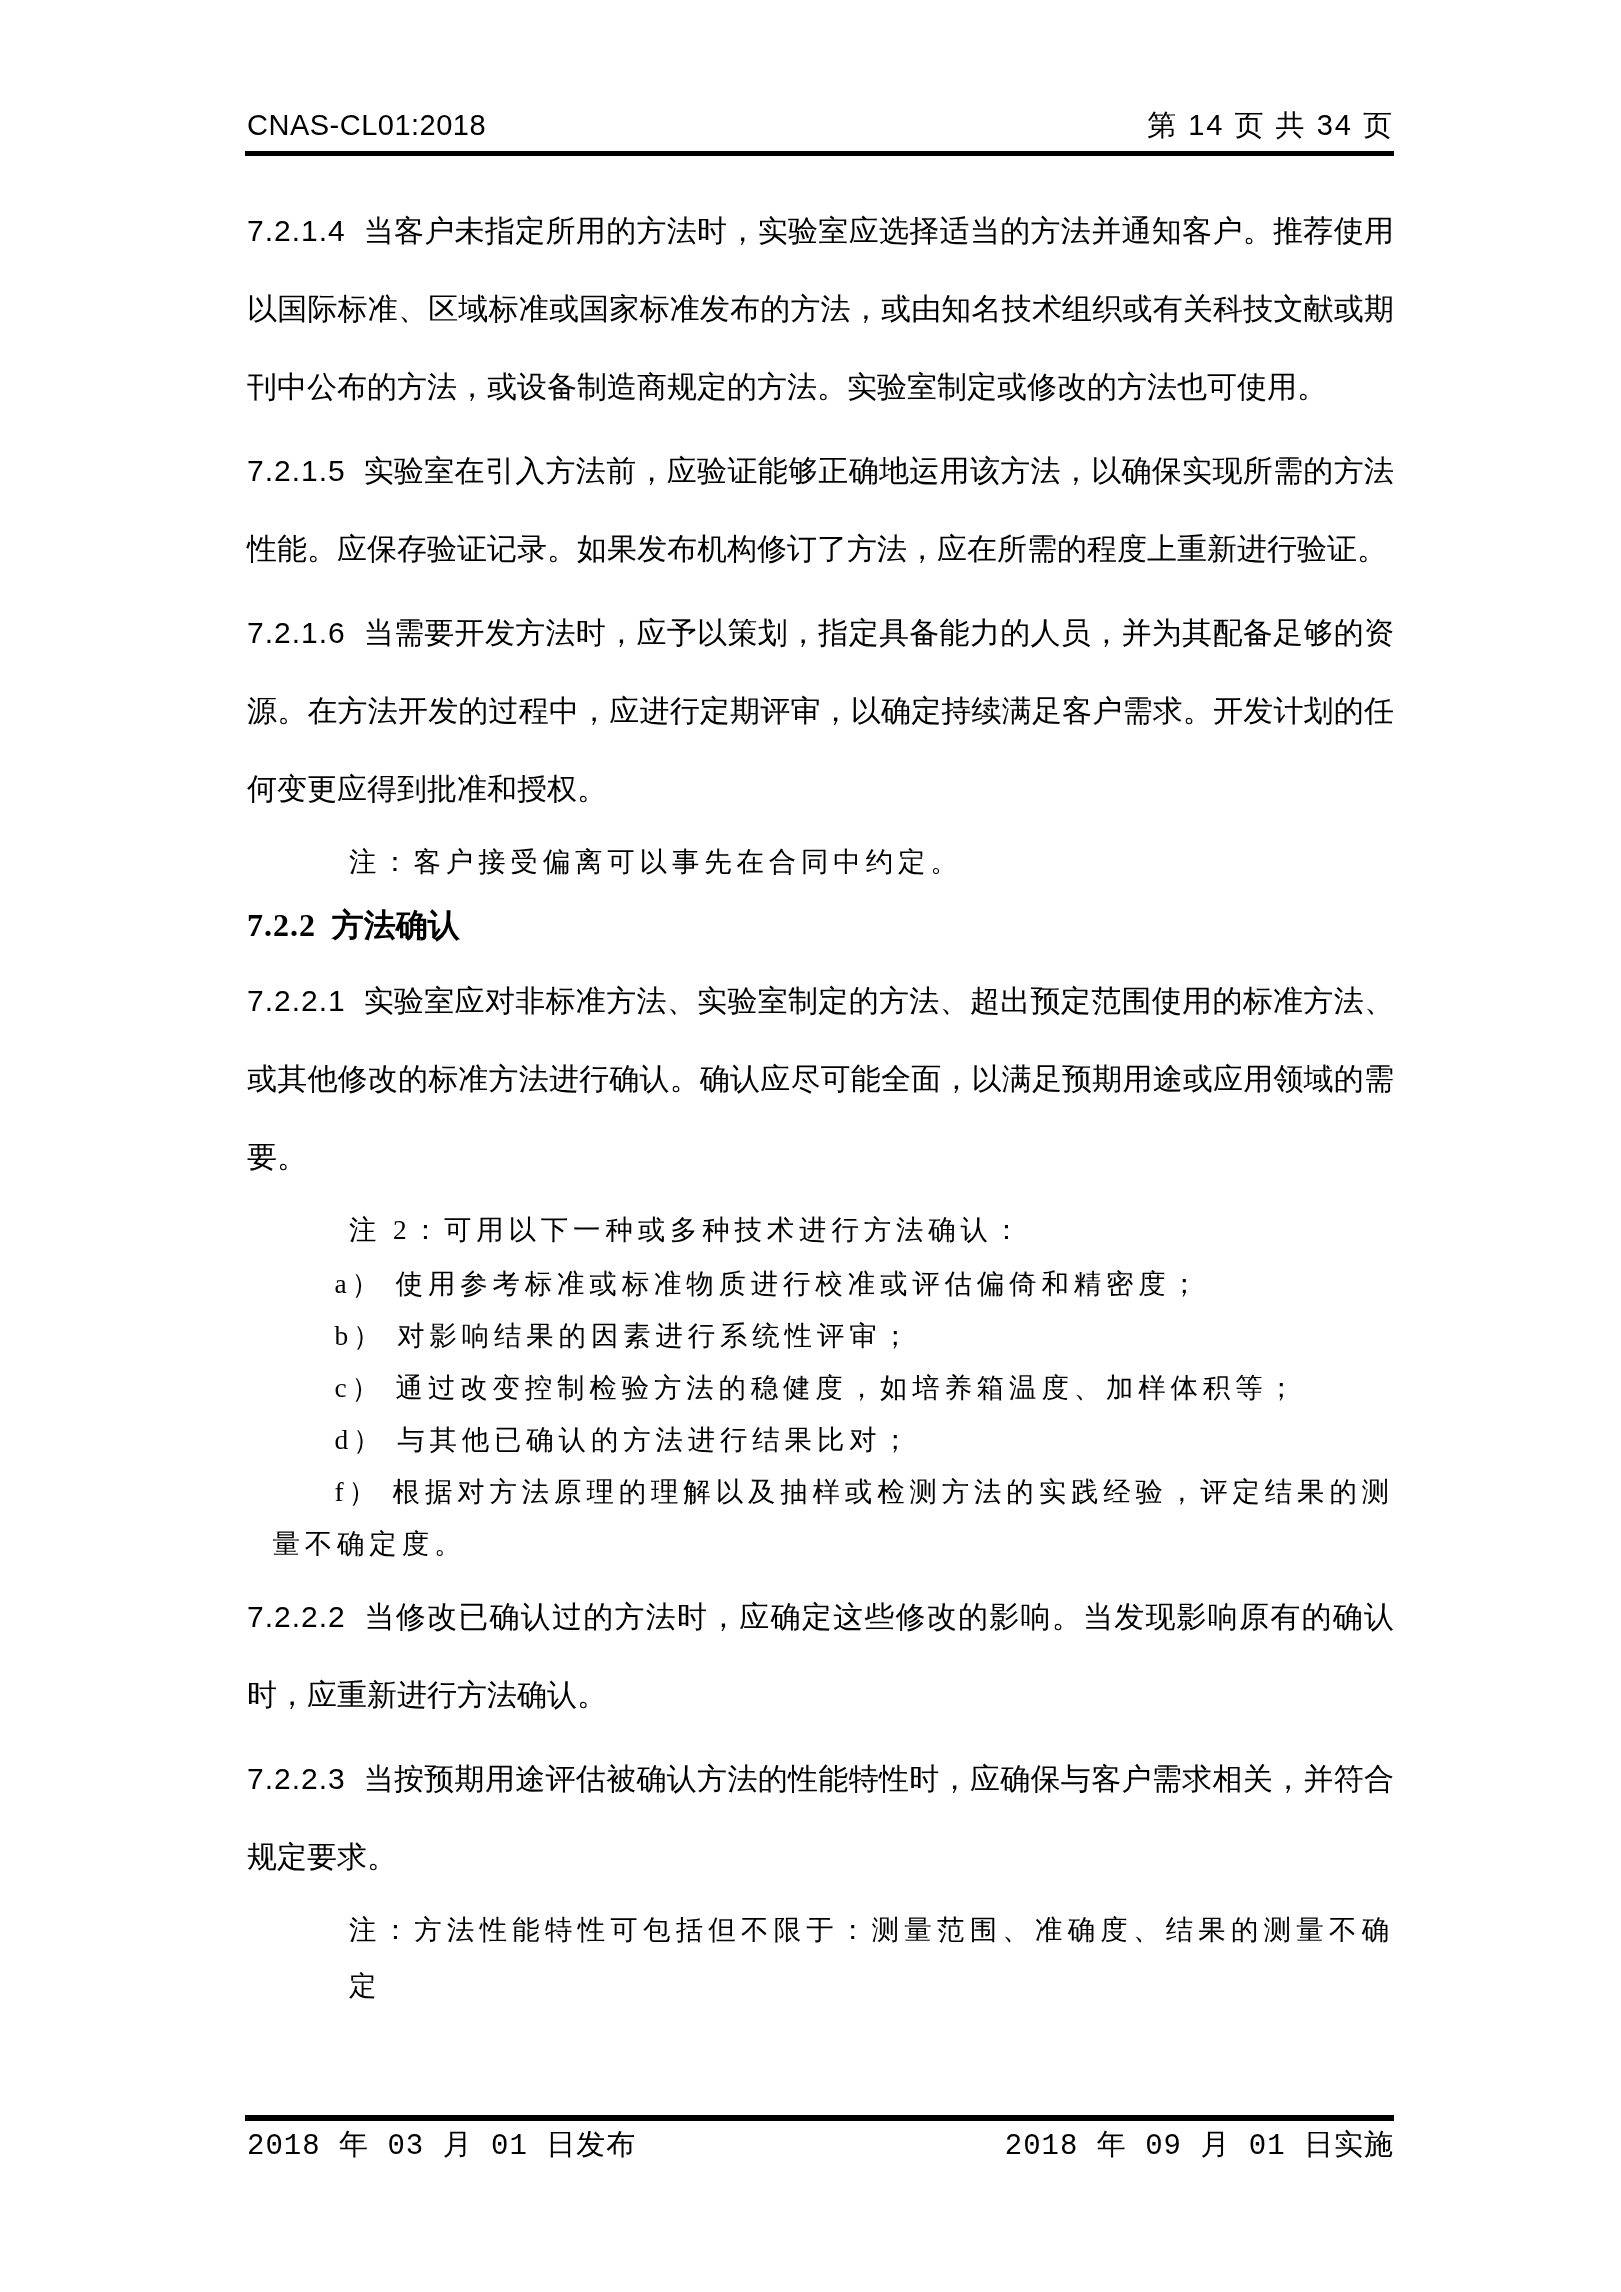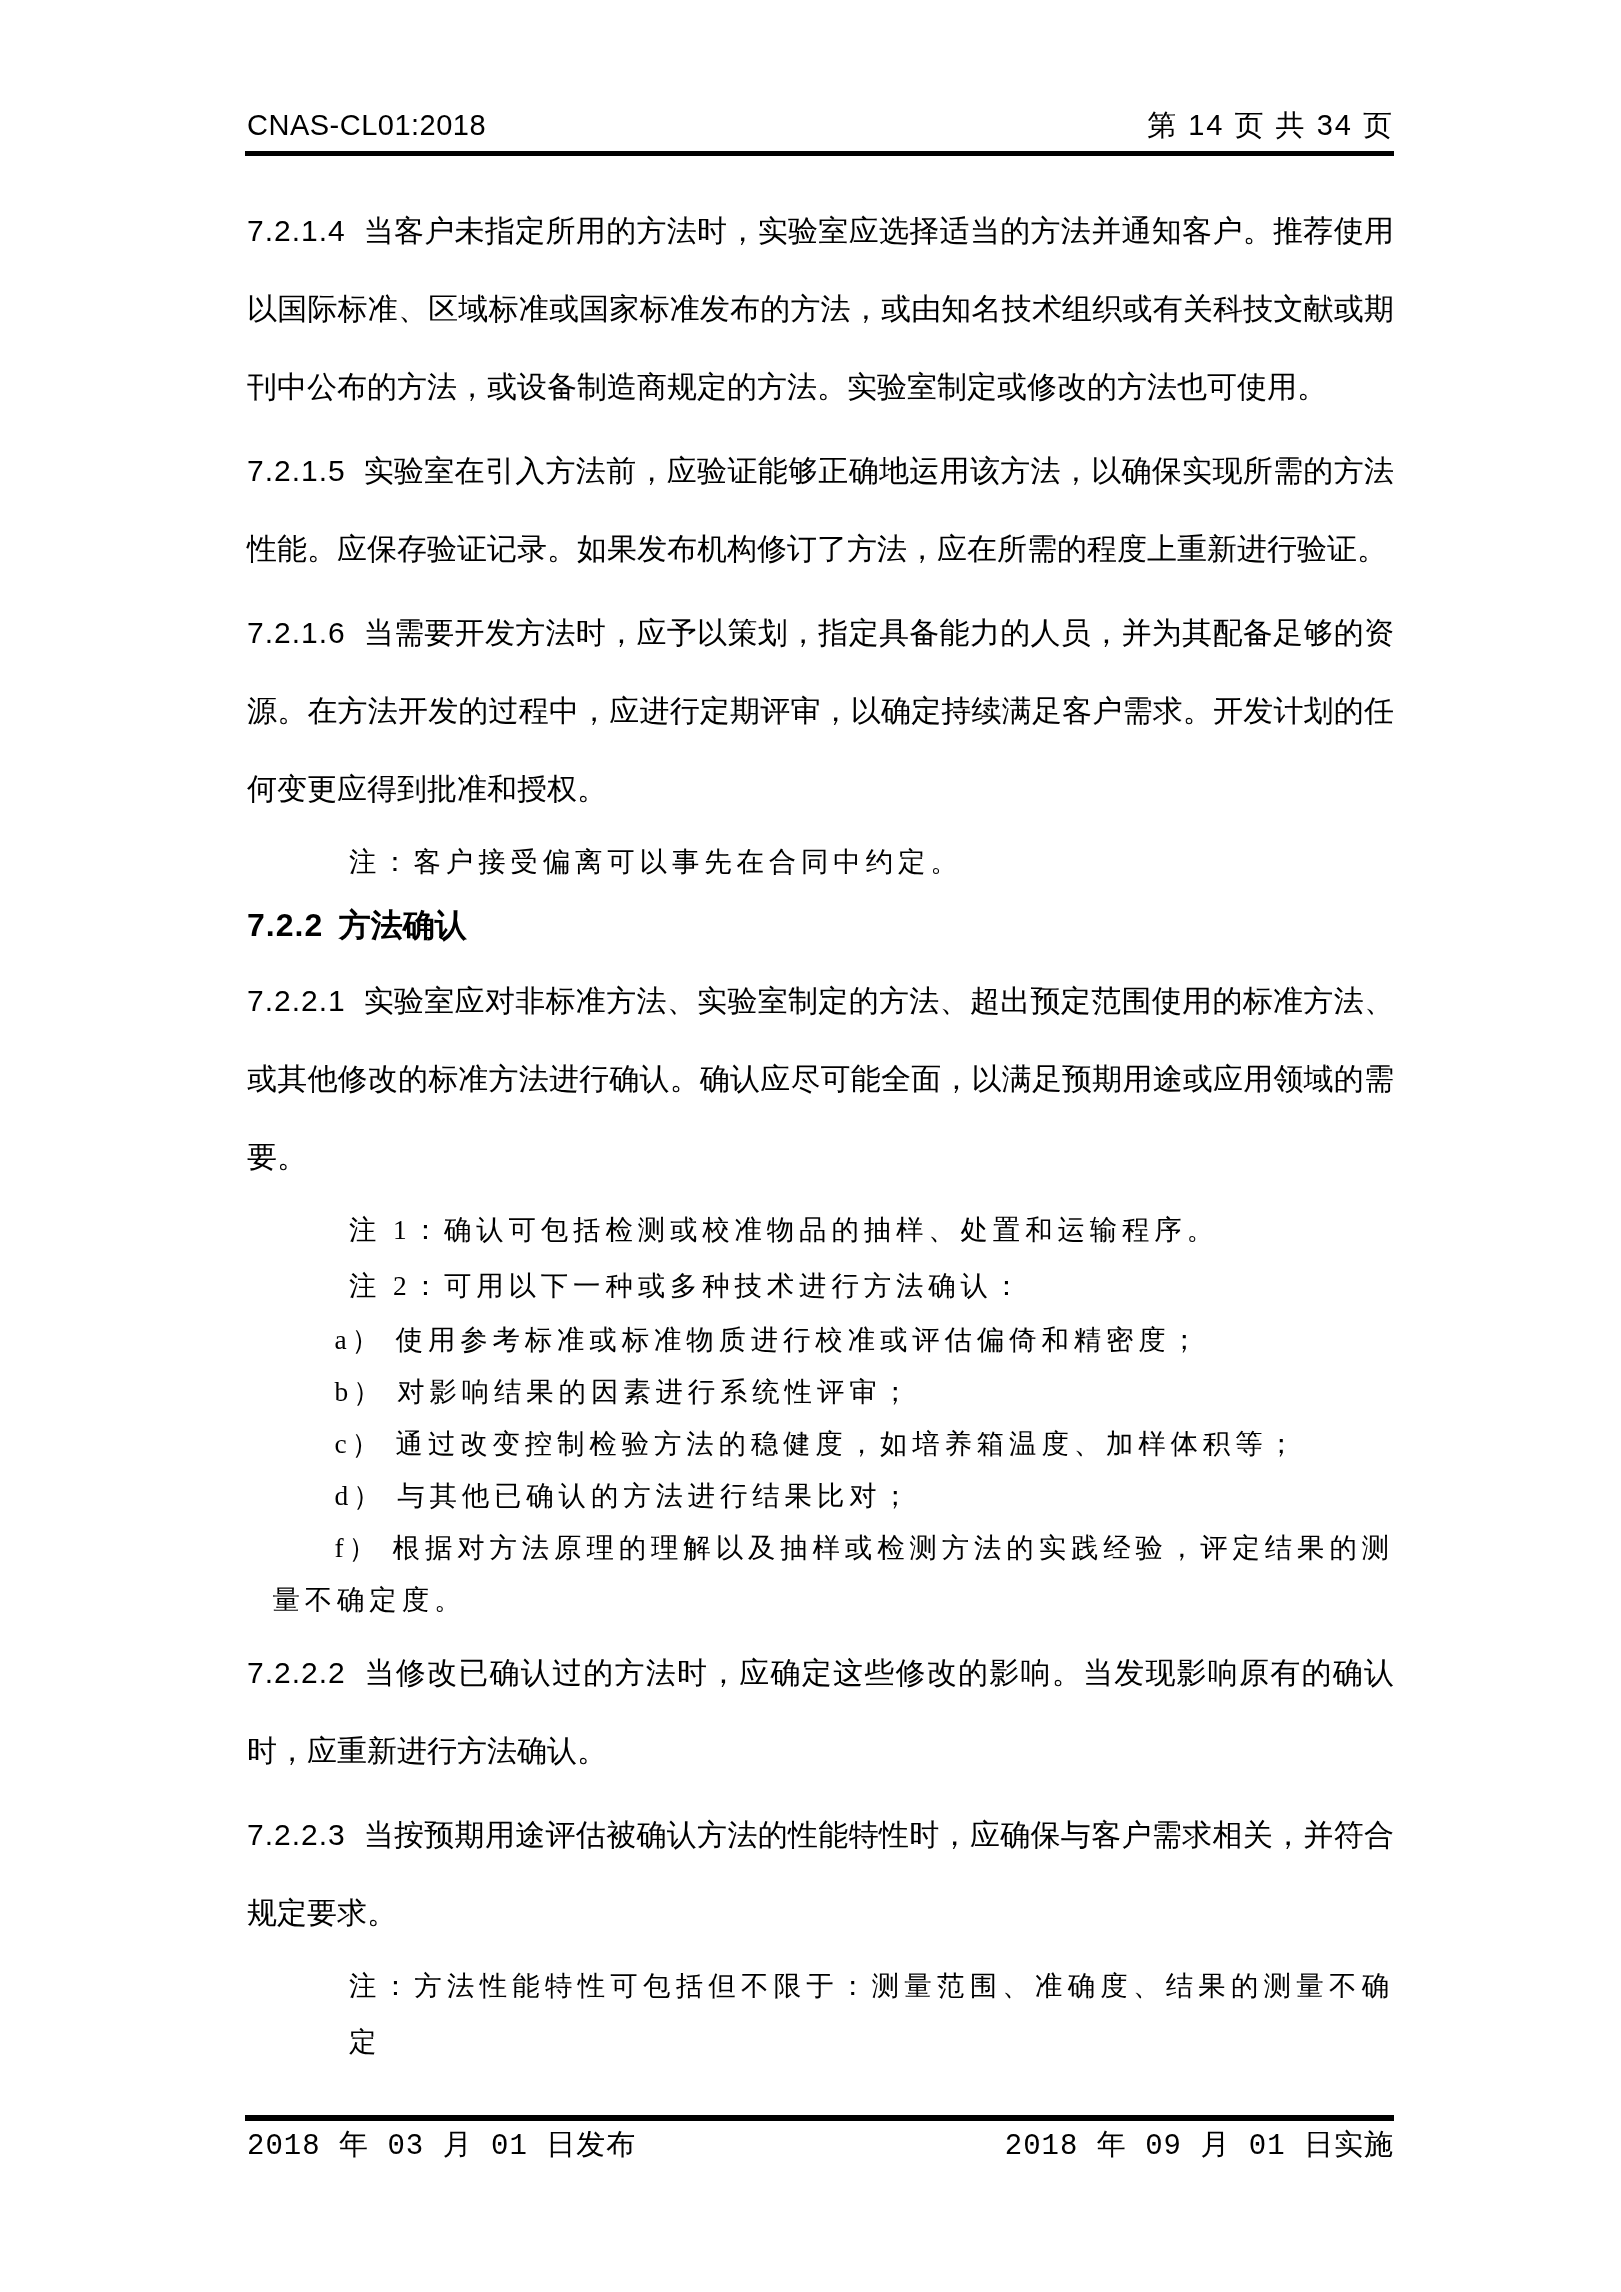--- a/index.html
+++ b/index.html
@@ -43,21 +43,21 @@
   }
   .clause .num {
     font-family: "Liberation Sans", "DejaVu Sans", sans-serif;
     margin-right: 17.6px; letter-spacing: 1px;
   }
   .heading {
     font-size: 32px; line-height: 63px; font-weight: bold;
     margin: 3.9px 0 5.9px 0;
   }
   .heading .num {
-    font-family: Liberation Sans, sans-serif;
+    font-family: Liberation Serif, serif;
     margin-right: 15.7px; letter-spacing: 1px;
   }
   .heading .title {
     font-family: "Liberation Sans", "DejaVu Sans", sans-serif;
   }
   .note {
     font-size: 27.4px; line-height: 56px;
     letter-spacing: 4.9px;
     margin-left: 102px;
     text-align: justify;
@@ -102,21 +102,20 @@
 
     <p class="clause"><span class="num">7.2.1.6</span><span>当需要开发方法时，应予以策划，指定具备能力的人员，并为其配备足够的资源。在方法开发的过程中，应进行定期评审，以确定持续满足客户需求。开发计划的任何变更应得到批准和授权。</span></p>
 
 
     <p class="note">注：客户接受偏离可以事先在合同中约定。</p>
 
     <p class="heading"><span class="num">7.2.2</span><span class="title">方法确认</span></p>
 
     <p class="clause"><span class="num">7.2.2.1</span><span>实验室应对非标准方法、实验室制定的方法、超出预定范围使用的标准方法、或其他修改的标准方法进行确认。确认应尽可能全面，以满足预期用途或应用领域的需要。</span></p>
 
-    <p class="note">注 1：确认可包括检测或校准物品的抽样、处置和运输程序。</p>
     <p class="note">注 2：可用以下一种或多种技术进行方法确认：</p>
 
     <div class="list-block">
       <p class="list-item">a） 使用参考标准或标准物质进行校准或评估偏倚和精密度；</p>
       <p class="list-item">b） 对影响结果的因素进行系统性评审；</p>
       <p class="list-item">c） 通过改变控制检验方法的稳健度，如培养箱温度、加样体积等；</p>
       <p class="list-item">d） 与其他已确认的方法进行结果比对；</p>
       <p class="list-item">f） 根据对方法原理的理解以及抽样或检测方法的实践经验，评定结果的测量不确定度。</p>
     </div>
 

